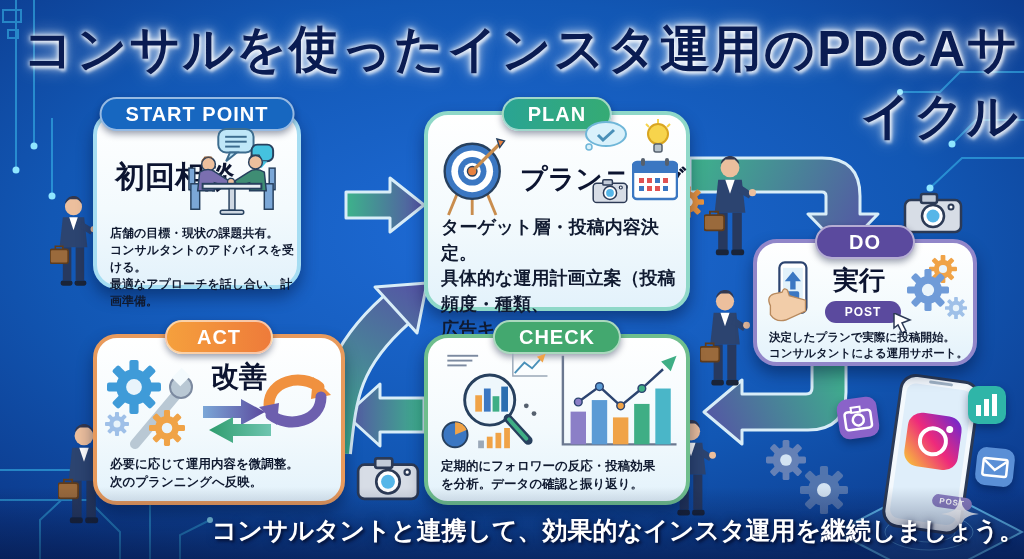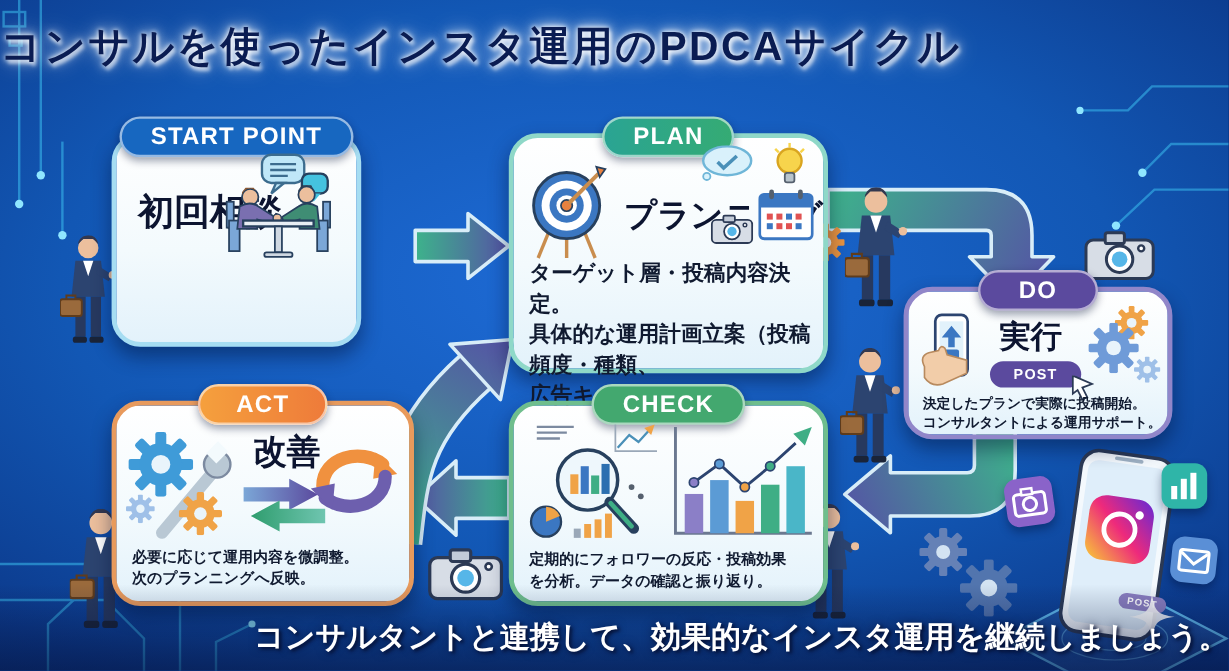--- a/index.html
+++ b/index.html
@@ -2,21 +2,21 @@
 <html><head>
 <meta charset="utf-8">
 <style>
   *{margin:0;padding:0;box-sizing:border-box}
   html,body{width:1024px;height:559px;overflow:hidden;background:#082a6e}
   body{font-family:"Liberation Sans","DejaVu Sans",sans-serif}
   .canvas{position:relative;width:1024px;height:559px;overflow:hidden;
     background:radial-gradient(ellipse 980px 520px at 48% 42%, #1e6bd6 0%, #1257b4 45%, #0c3a8c 74%, #082a6e 100%)}
   .canvas::after{content:"";position:absolute;left:0;right:0;bottom:0;height:72px;
     background:linear-gradient(180deg,rgba(5,16,56,0),rgba(5,16,56,.55));pointer-events:none;z-index:4}
-  .title{position:absolute;top:16px;left:0;right:16px;text-align:left;font-size:34px;font-weight:900;
+  .title{position:absolute;top:16px;left:0;right:4px;text-align:right;font-size:50px;font-weight:900;
     letter-spacing:2px;color:#0a1c52;z-index:5;
     text-shadow:0 0 4px #fff,0 0 9px rgba(255,255,255,.95),0 0 18px rgba(255,255,255,.75),2px 3px 3px rgba(255,255,255,.5)}
   .footer{position:absolute;top:514px;left:0;right:0;text-align:right;font-size:25px;font-weight:900;
     color:#fff;z-index:6;text-shadow:2px 2px 3px rgba(5,15,50,.95),0 0 8px rgba(5,15,50,.6)}
   svg.layer{position:absolute;left:0;top:0;z-index:1}
   .deco{position:absolute;z-index:2}
   .box{position:absolute;z-index:3;border-radius:24px;
     background:linear-gradient(180deg,#ffffff 0%,#f3fafd 55%,#e3f2fb 100%);
     box-shadow:0 8px 16px rgba(3,16,50,.45)}
   .box-start{left:93px;top:111px;width:208px;height:178px;border:4px solid #a6ddf2}
@@ -252,20 +252,23 @@
       <path d="M29,37 a7,7 0 0 1 12,-4 l-2,-3 h-7 l-3,4 z" fill="#8a5a36"></path>
       <path d="M27,46 q9,-5 16,0 l14,9 l-2,6 l-13,-4 v8 h-17 z" fill="#7a6fb0" stroke="#27405e" stroke-width="1.5"></path>
       <circle cx="84" cy="36" r="7" fill="#ecbf9d" stroke="#27405e" stroke-width="1.5"></circle>
       <path d="M77,35 a7,7 0 0 1 13,-3 l-2,-4 h-8 l-3,4 z" fill="#2e3b4e"></path>
       <path d="M93,46 q-9,-5 -16,0 l-14,9 l2,6 l13,-4 v8 h17 z" fill="#3f8d74" stroke="#27405e" stroke-width="1.5"></path>
       <circle cx="59" cy="56" r="3.5" fill="#ecbf9d" stroke="#27405e" stroke-width="1.2"></circle>
       <rect x="30" y="58" width="60" height="5" fill="#e8eef4" stroke="#27405e" stroke-width="2"></rect>
       <rect x="57" y="63" width="6" height="22" fill="#cfd8e2" stroke="#27405e" stroke-width="1.5"></rect>
       <rect x="48" y="85" width="24" height="4" rx="2" fill="#cfd8e2" stroke="#27405e" stroke-width="1.5"></rect>
     </svg>
+    <p class="desc" style="left:13px;top:110px;font-size:12px">店舗の目標・現状の課題共有。
+コンサルタントのアドバイスを受ける。
+最適なアプローチを話し合い、計画準備。</p>
   </section>
 
   <section class="box box-plan">
     <div class="badge badge-plan">PLAN</div>
     <svg class="abs" style="left:10px;top:20px" width="76" height="84" viewBox="0 0 80 88">
       <line x1="20" y1="62" x2="11" y2="84" stroke="#c98d4e" stroke-width="3"></line>
       <line x1="52" y1="62" x2="61" y2="84" stroke="#c98d4e" stroke-width="3"></line>
       <line x1="36" y1="66" x2="36" y2="84" stroke="#c98d4e" stroke-width="3"></line>
       <circle cx="36" cy="38" r="29" fill="#3b77c2" stroke="#27405e" stroke-width="2.5"></circle>
       <circle cx="36" cy="38" r="22" fill="#fff"></circle>

